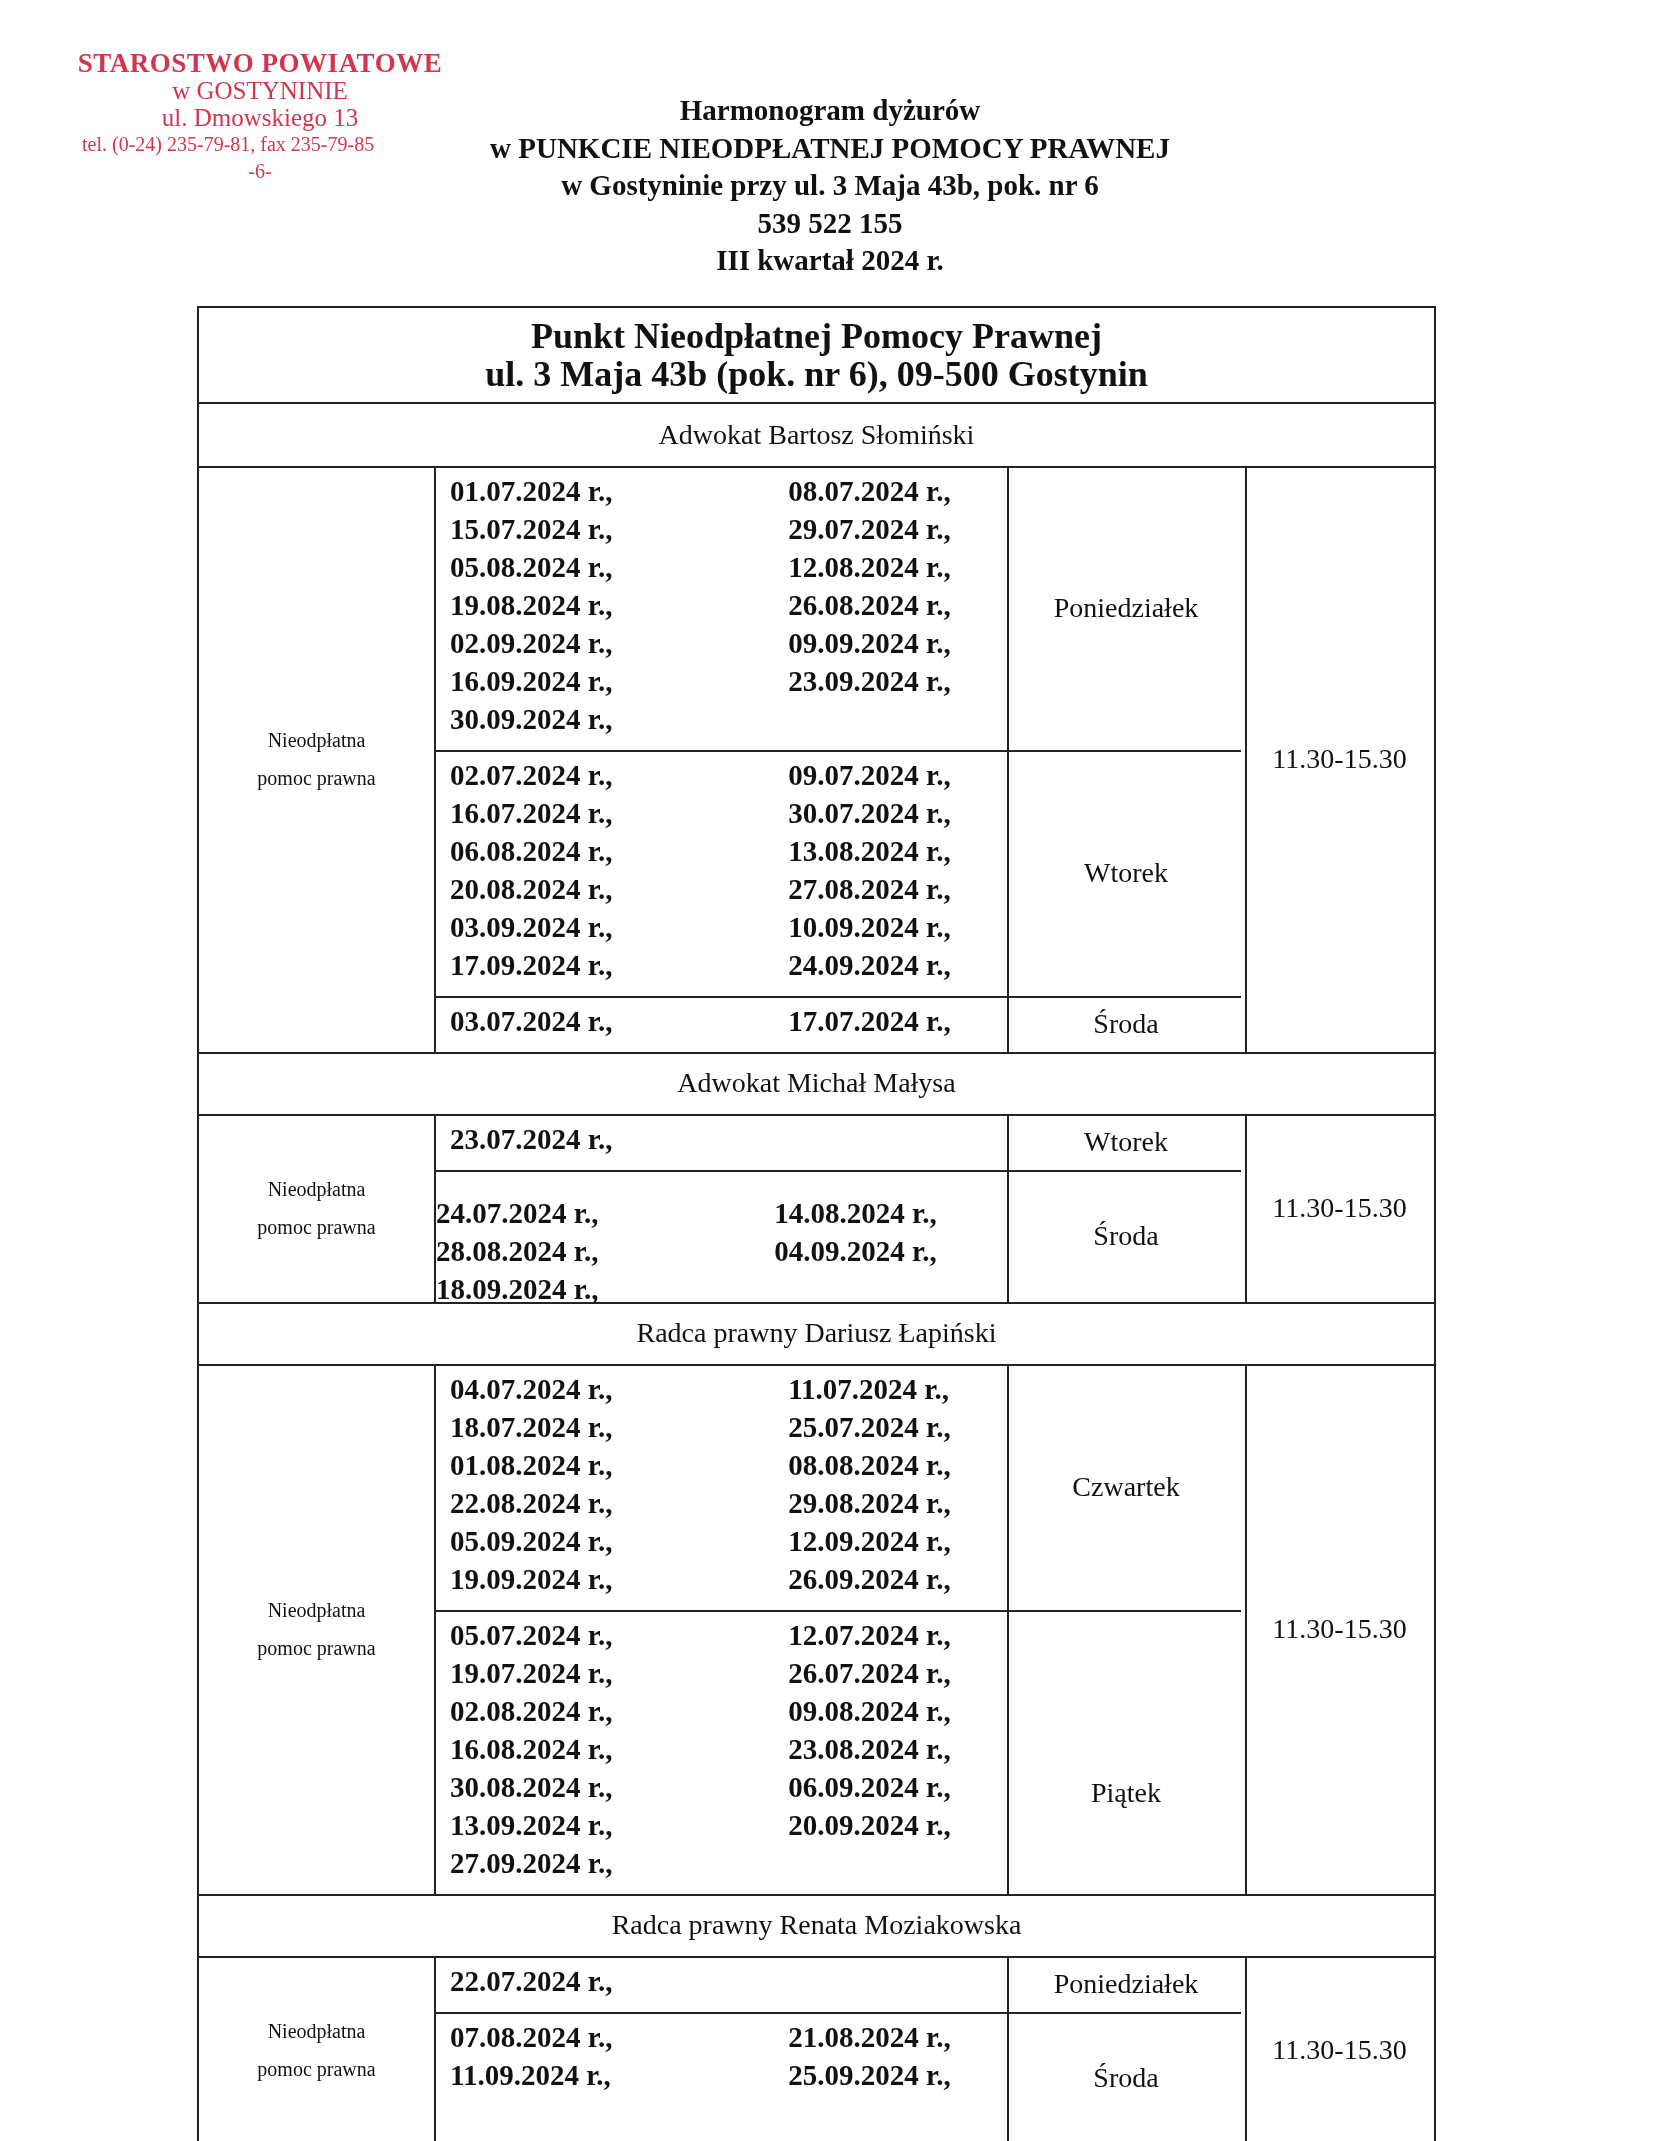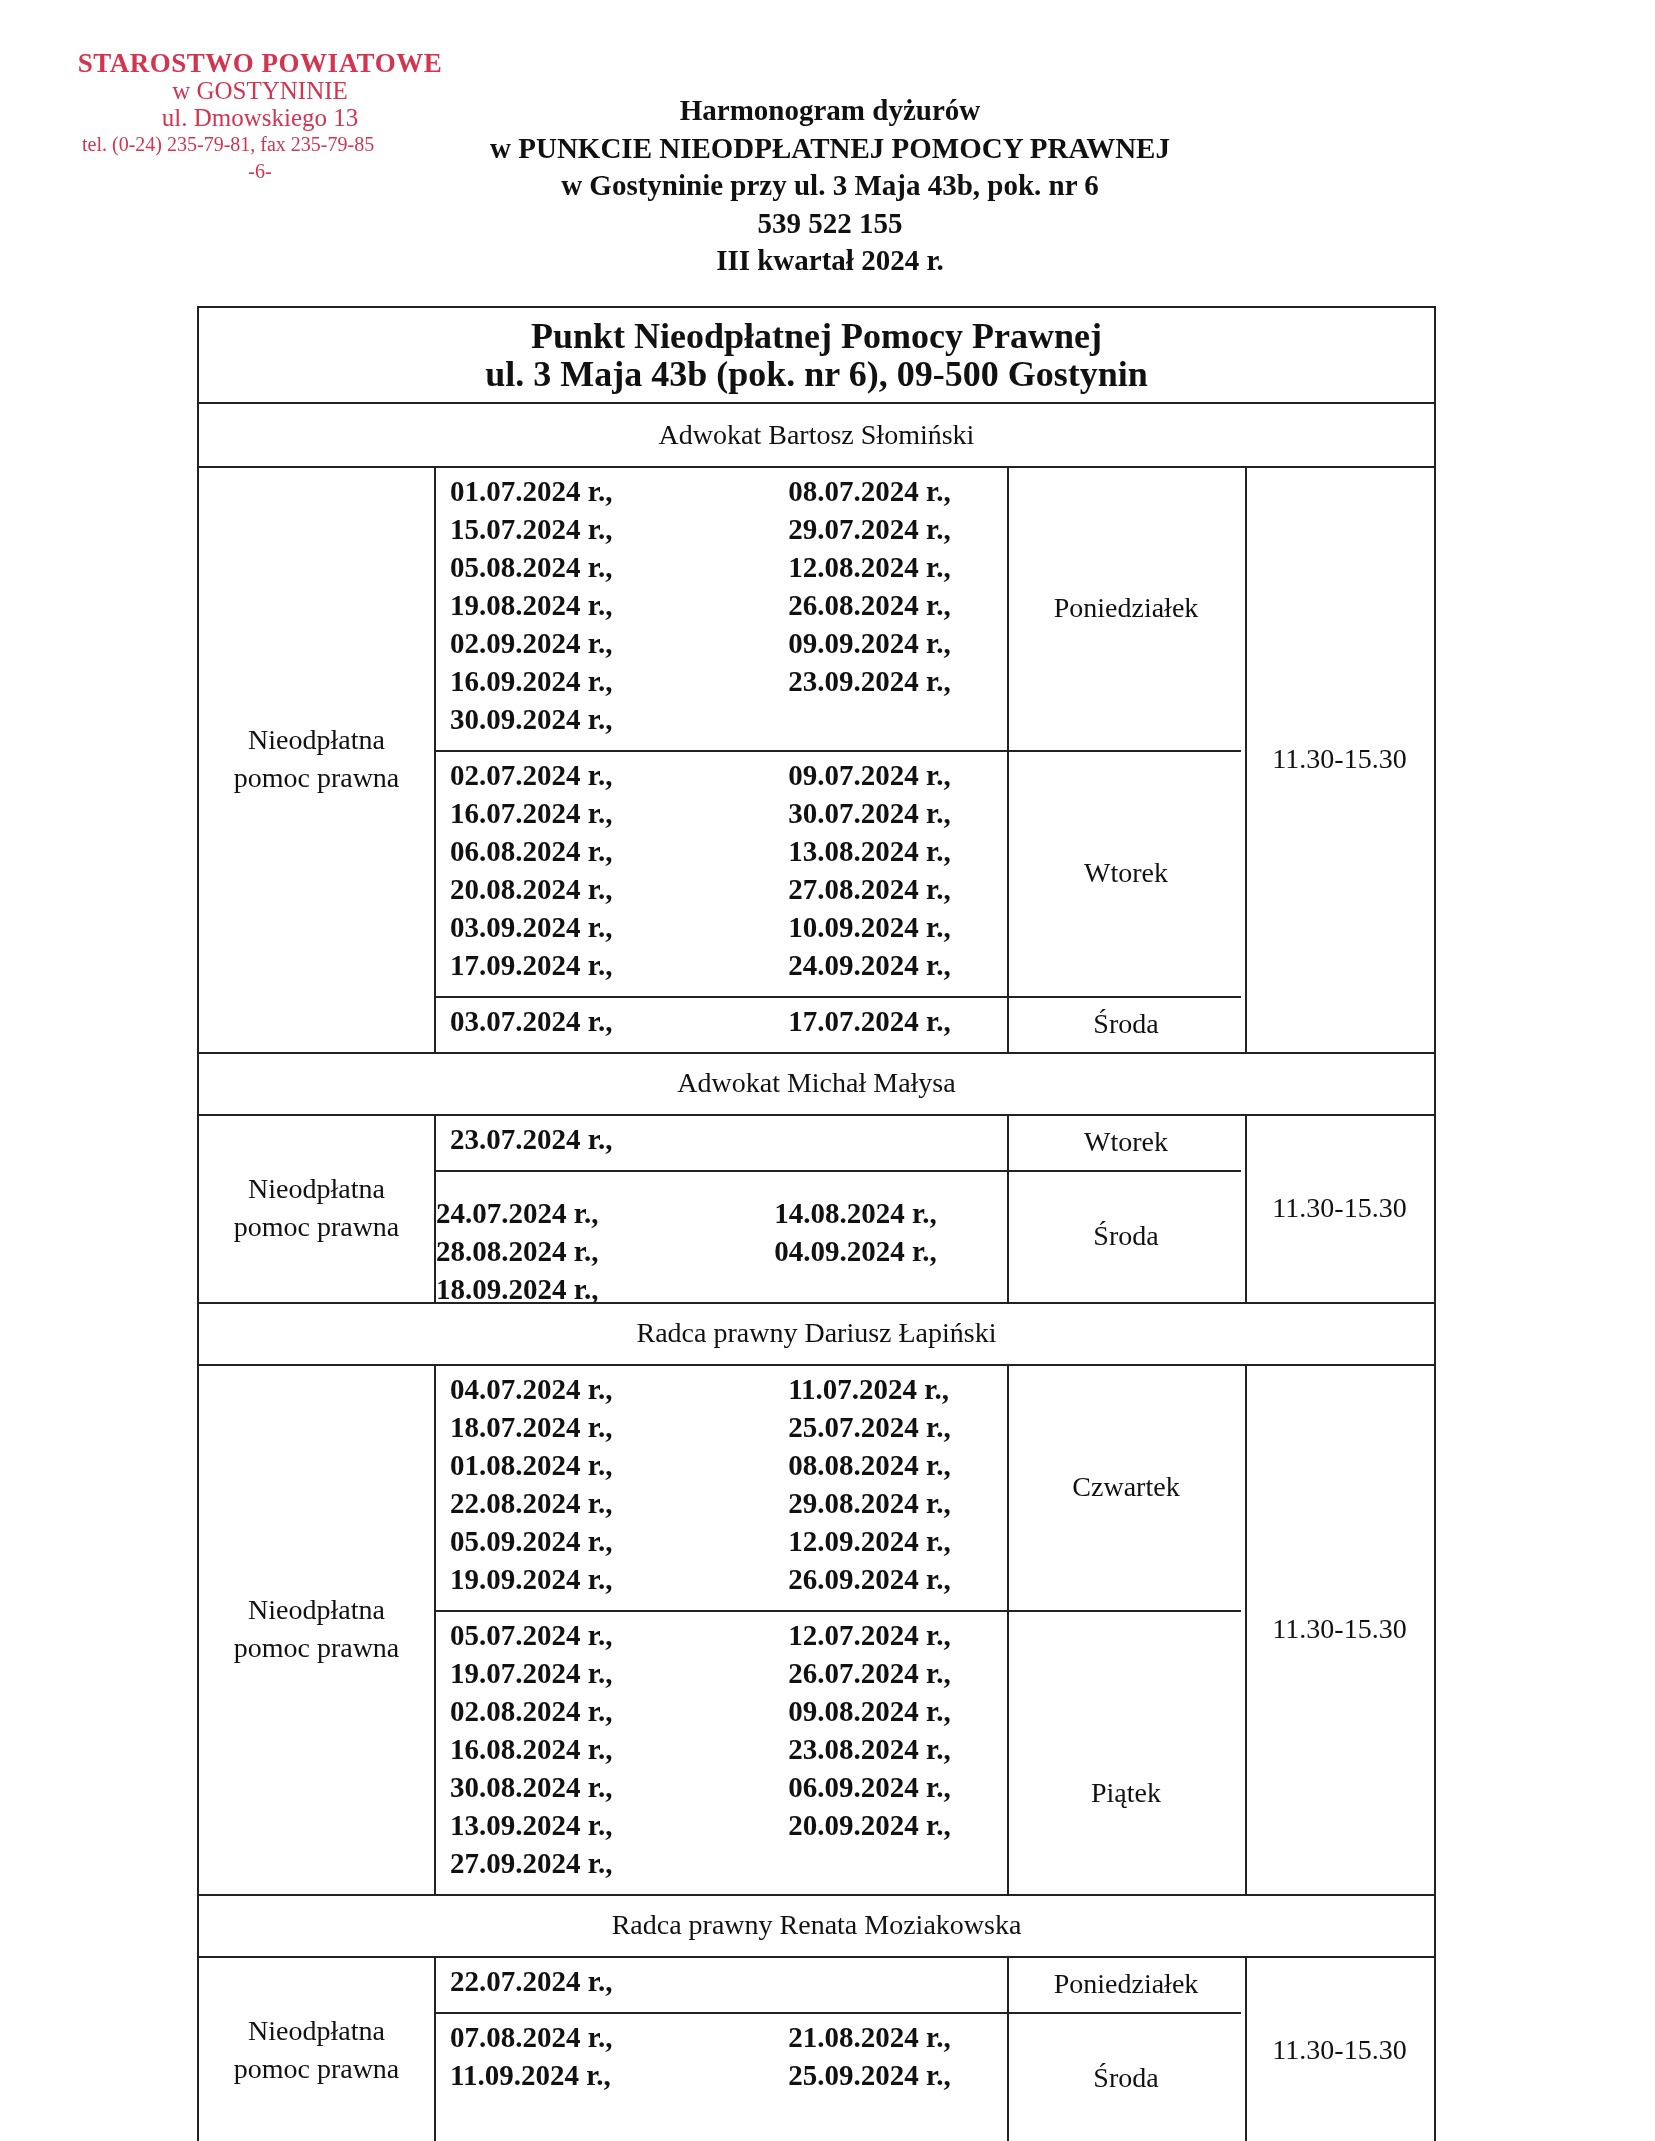--- a/index.html
+++ b/index.html
@@ -17,21 +17,21 @@
   .title div { white-space:nowrap; }
 
   .tbl { position:absolute; left:197px; top:306px; width:1239px; height:1806px;
          border:2px solid #222; box-sizing:border-box; }
   .hline { position:absolute; left:0; right:0; height:0; border-top:2px solid #222; }
   .vline { position:absolute; width:0; border-left:2px solid #222; }
   .cell { position:absolute; display:flex; align-items:center; justify-content:center;
           text-align:center; box-sizing:border-box; }
   .hdr { font-weight:bold; font-size:36px; line-height:38px; }
   .name { font-size:28px; }
-  .service { font-size:28px; line-height:38px; }
+  .service { font-size:20px; line-height:38px; }
   .day { font-size:28px; }
   .hours { font-size:28px; }
   .dates { position:absolute; box-sizing:border-box; padding-left:16px;
            font-weight:bold; font-size:29px; }
   .dates .dl { display:flex; height:38px; align-items:center; }
   .dates .c1 { width:340px; }
   .dates .c2 { width:220px; }
 </style>
 </head>
 <body>

